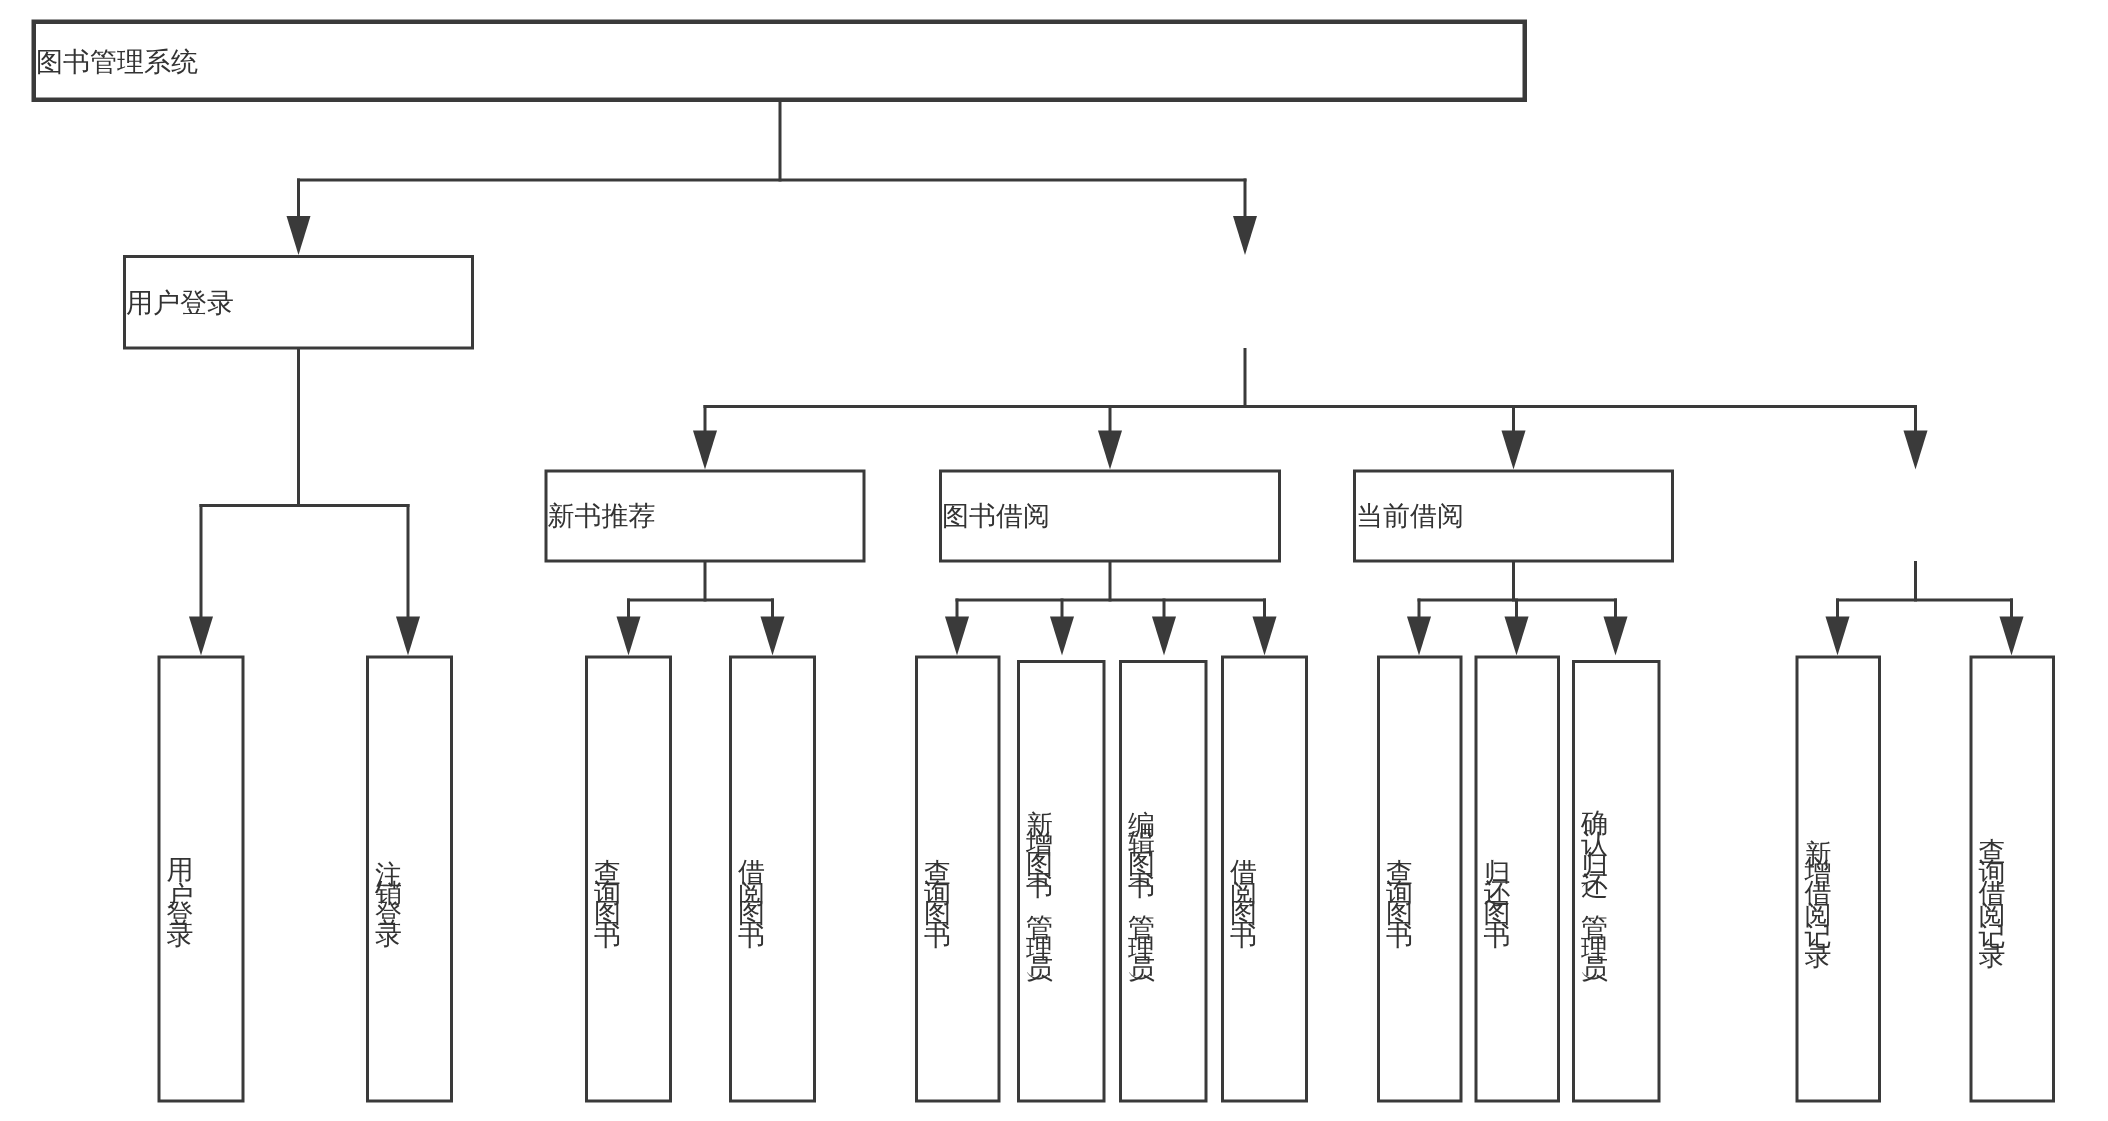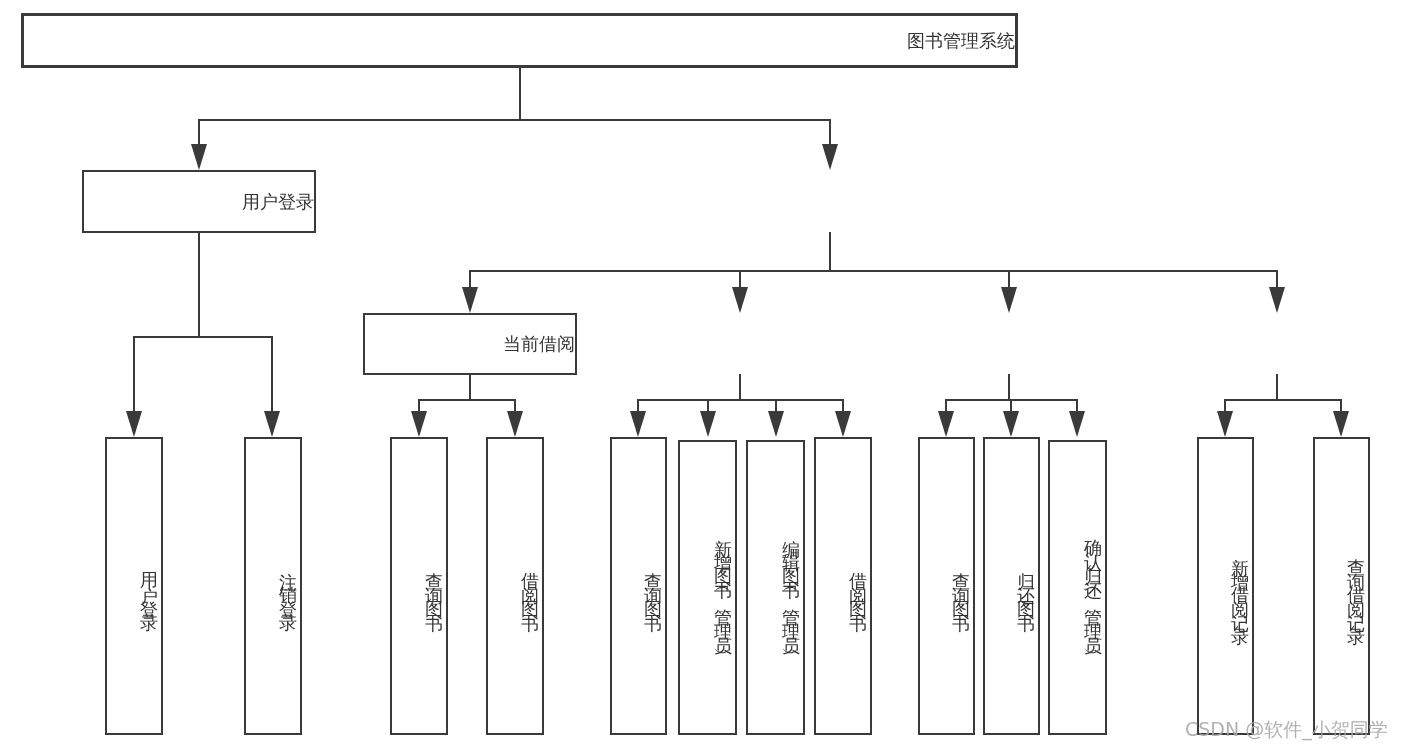--- a/index.html
+++ b/index.html
@@ -10,21 +10,21 @@
     font-family:"DejaVu Sans","Liberation Sans",sans-serif;
     overflow:hidden;
   }
   .box{
     position:absolute;
     box-sizing:border-box;
     border:2px solid #3a3a3a;
     background:#ffffff;
     display:flex;
     align-items:center;
-    justify-content:flex-end;
+    justify-content:flex-start;
     color:#333333;
     font-size:18px;
   }
   .box.thick{border-width:3px;}
   .vlabel{
     writing-mode:vertical-rl;
     text-orientation:mixed;
     letter-spacing:14px;
     white-space:nowrap;
   }
@@ -79,20 +79,26 @@
   <div class="ln v" style="left:469px;top:270px;height:22px;"></div>
   <div class="arrow" style="left:462px;top:287px;"></div>
   <div class="ln v" style="left:739px;top:270px;height:22px;"></div>
   <div class="arrow" style="left:732px;top:287px;"></div>
   <div class="ln v" style="left:1008px;top:270px;height:22px;"></div>
   <div class="arrow" style="left:1001px;top:287px;"></div>
   <div class="ln v" style="left:1276px;top:270px;height:22px;"></div>
   <div class="arrow" style="left:1269px;top:287px;"></div>
 
   <div class="box" style="left:363px;top:313px;width:214px;height:62px;">
+    <span>新书推荐</span>
+  </div>
+  <div class="box" style="left:626px;top:313px;width:228px;height:62px;">
+    <span>图书借阅</span>
+  </div>
+  <div class="box" style="left:902px;top:313px;width:214px;height:62px;">
     <span>当前借阅</span>
   </div>
 
   <div class="ln v" style="left:469px;top:374px;height:27px;"></div>
   <div class="ln h" style="left:418px;top:399px;width:98px;"></div>
   <div class="ln v" style="left:739px;top:374px;height:27px;"></div>
   <div class="ln h" style="left:637px;top:399px;width:207px;"></div>
   <div class="ln v" style="left:1008px;top:374px;height:27px;"></div>
   <div class="ln h" style="left:945px;top:399px;width:133px;"></div>
   <div class="ln v" style="left:1276px;top:374px;height:27px;"></div>
@@ -161,15 +167,14 @@
     <span class="vlabel">确认归还（管理员）</span>
   </div>
 
   <div class="box" style="left:1197px;top:437px;width:57px;height:298px;">
     <span class="vlabel">新增借阅记录</span>
   </div>
   <div class="box" style="left:1313px;top:437px;width:57px;height:298px;">
     <span class="vlabel">查询借阅记录</span>
   </div>
 
-  <div class="watermark">CSDN @软件_小贺同学</div>
 
 </div>
 
 </body></html>

